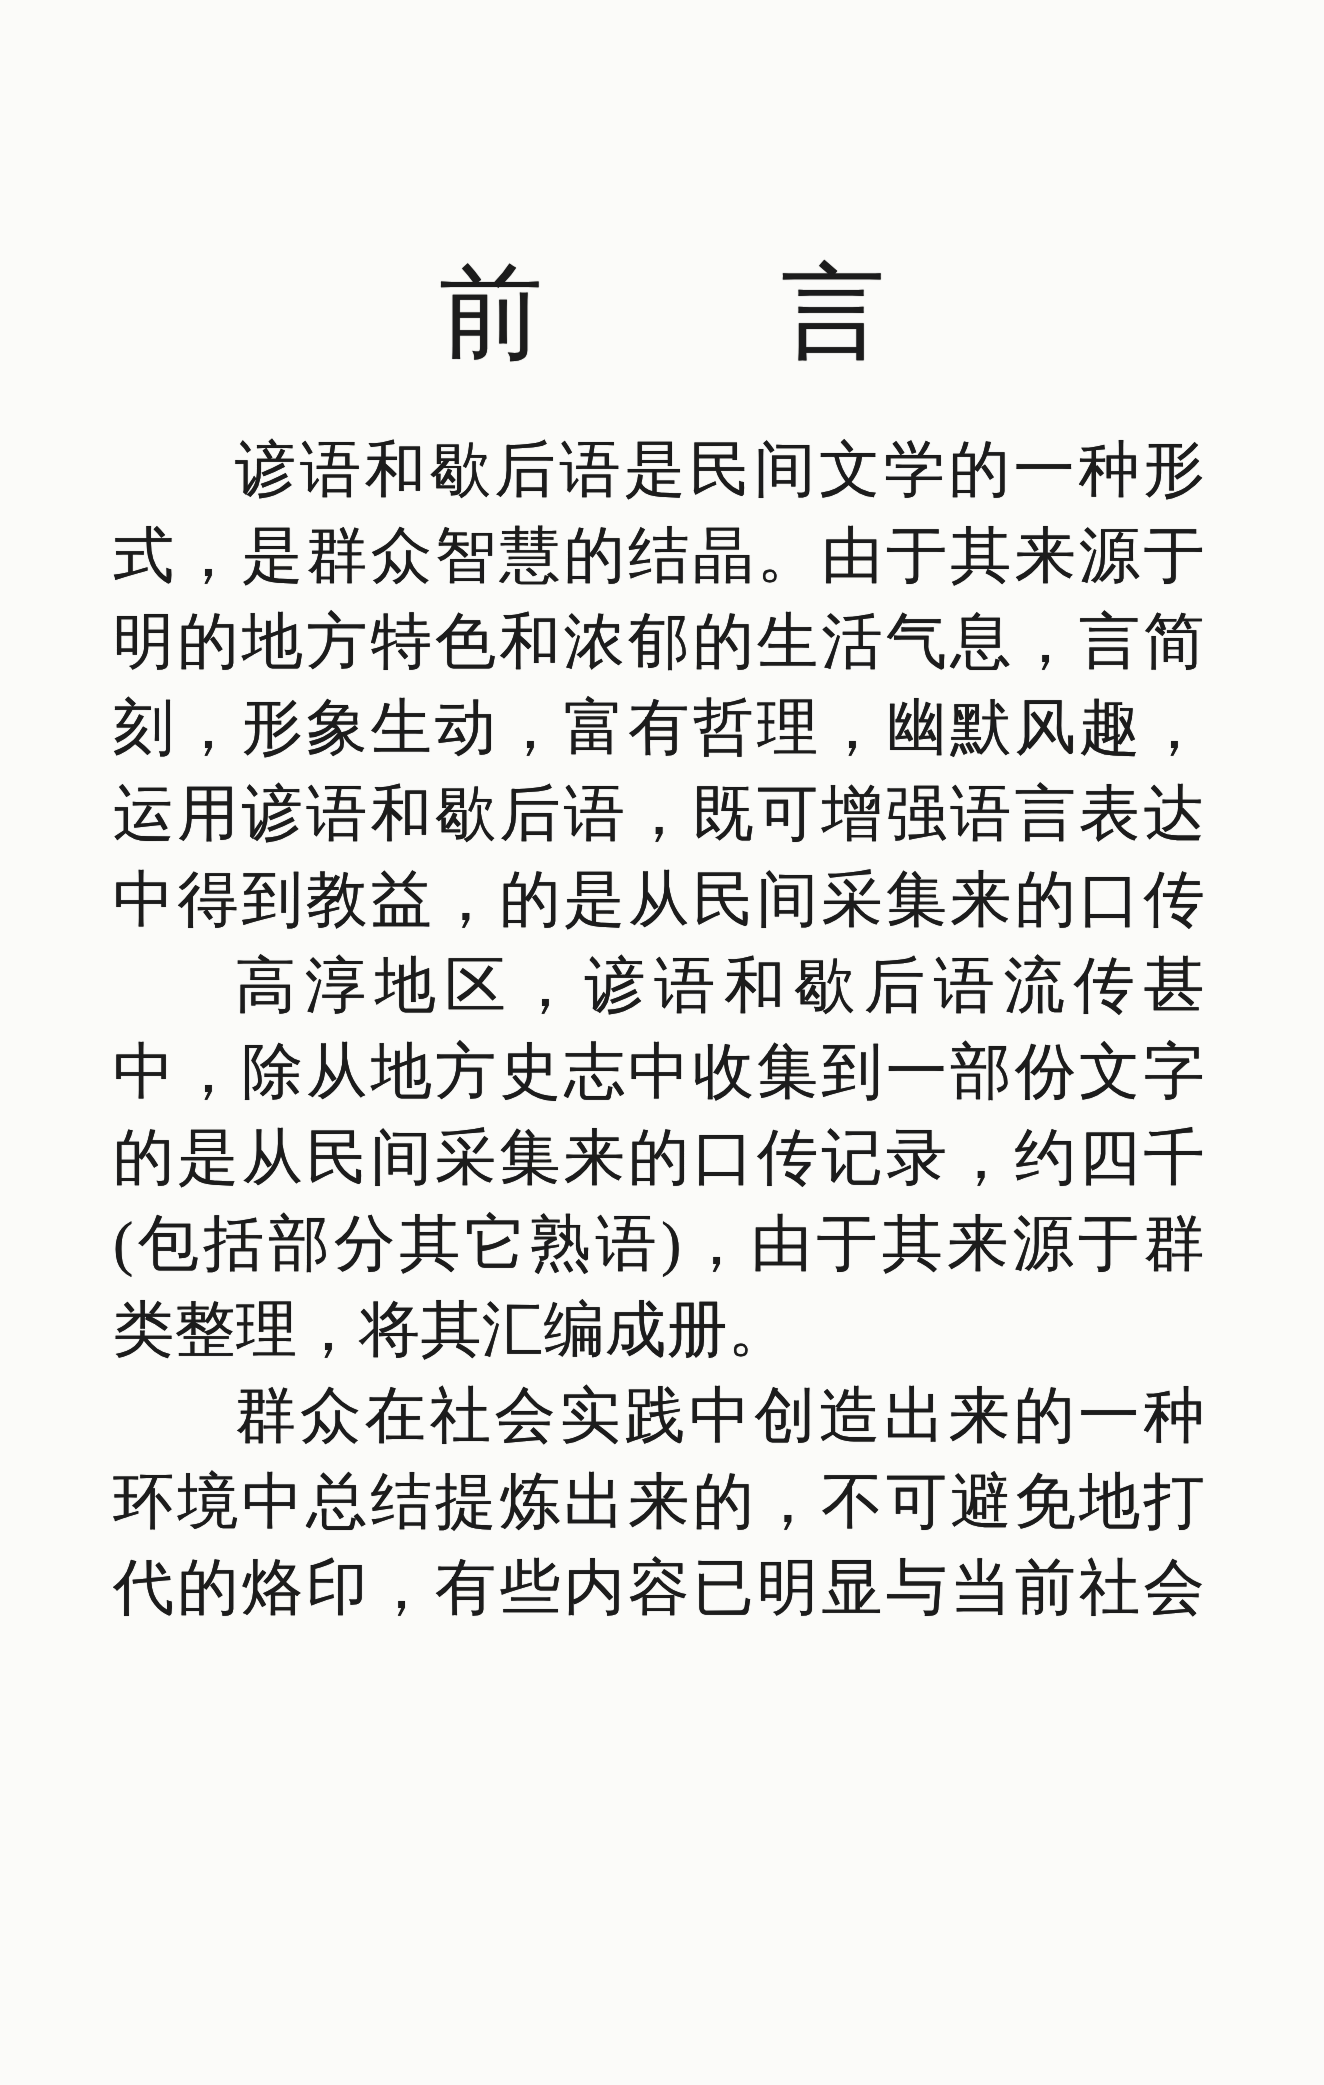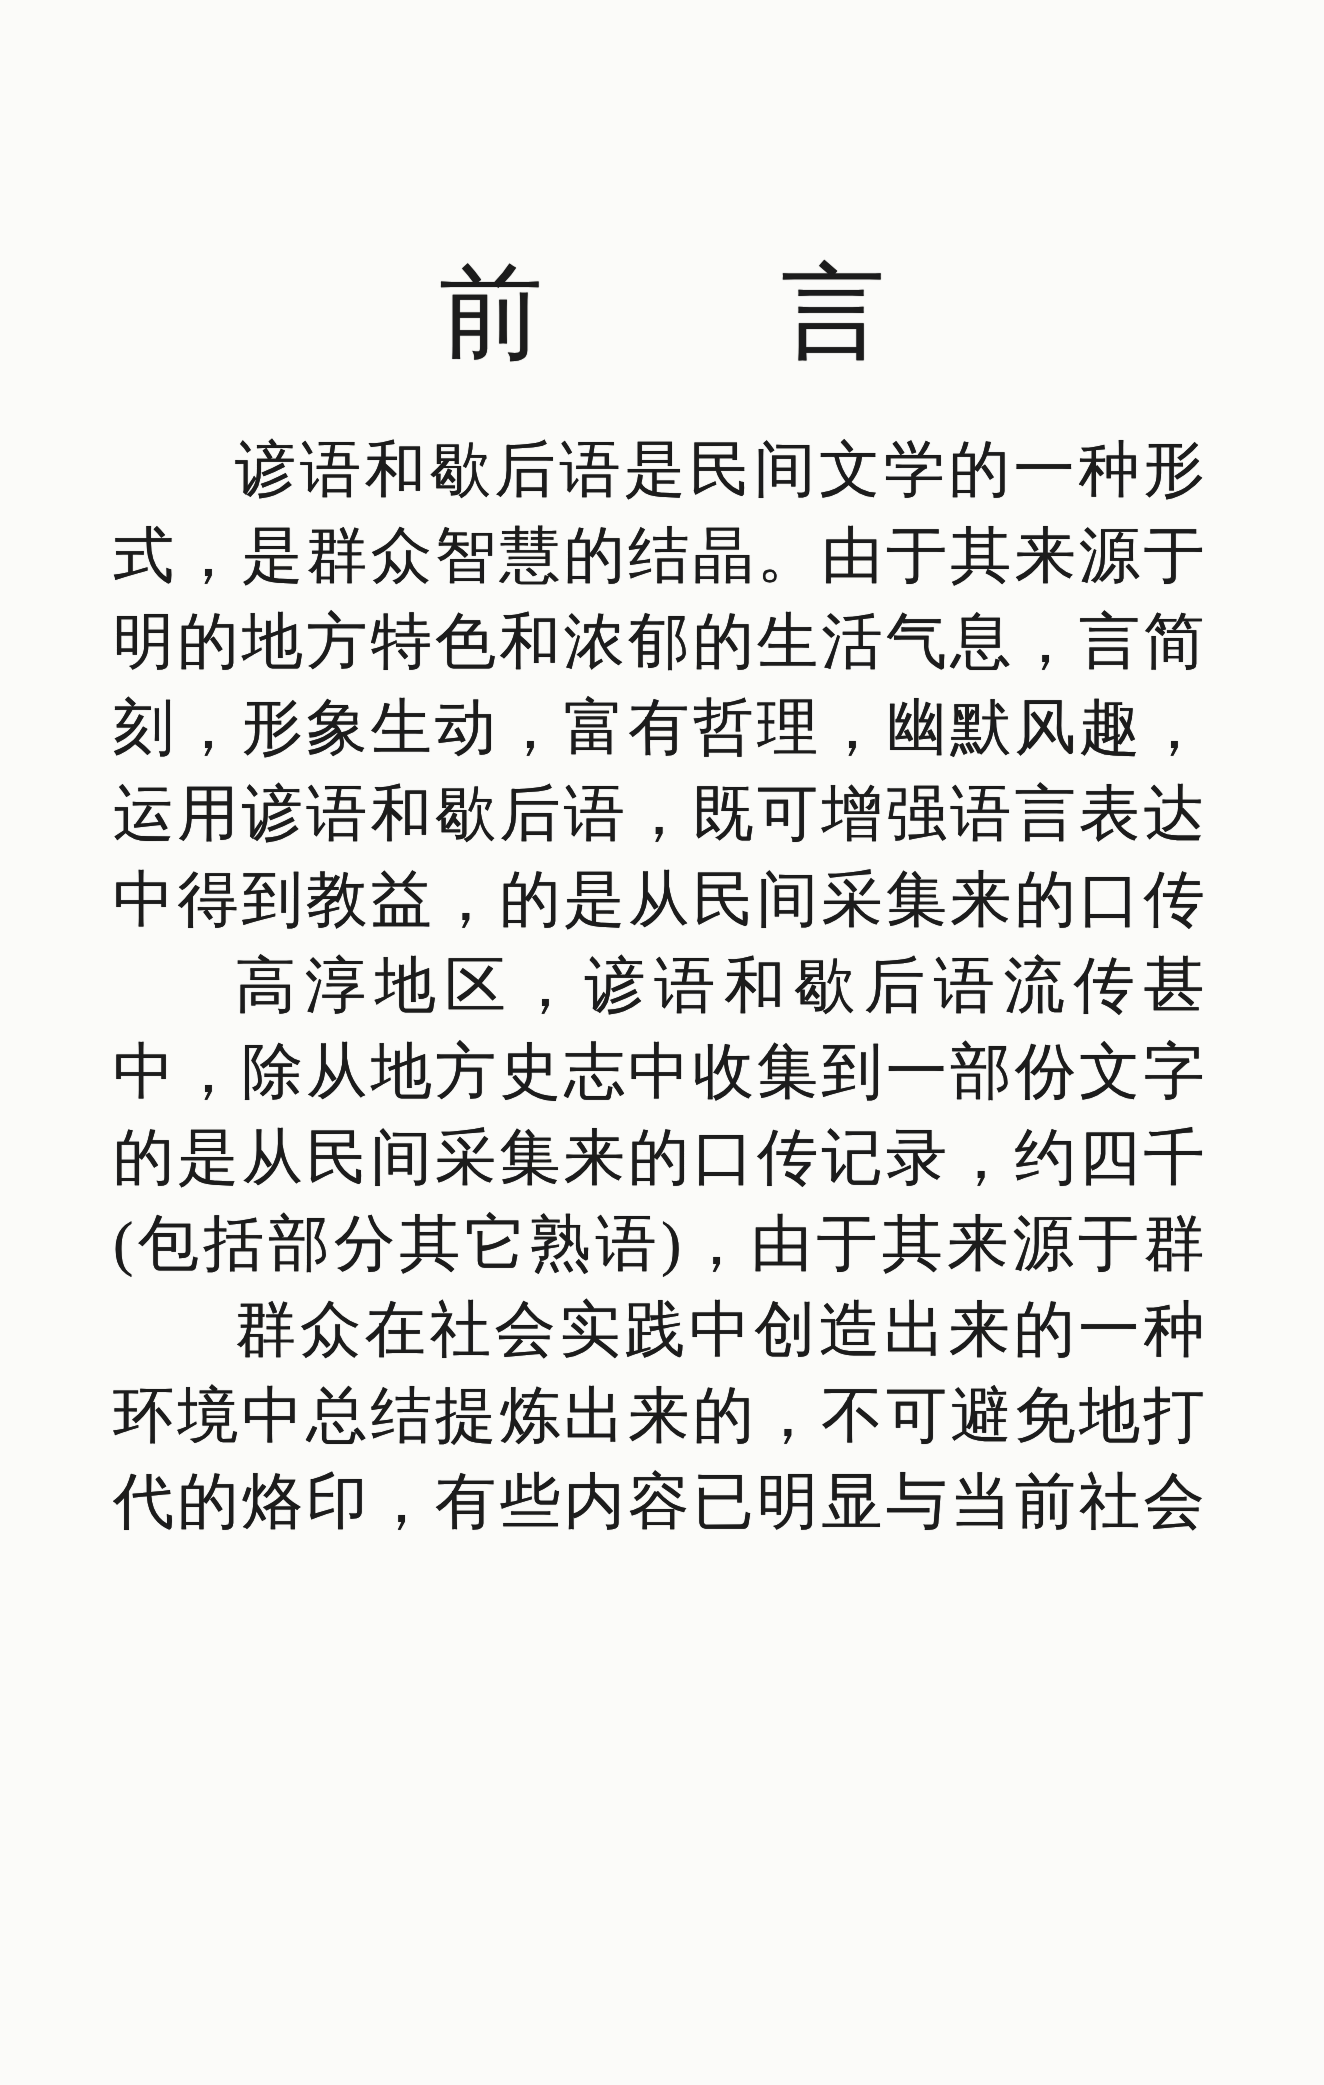--- a/index.html
+++ b/index.html
@@ -54,17 +54,18 @@
       <div class="line indent">谚语和歇后语是民间文学的一种形式，是人民</div>
       <div class="line">式，是群众智慧的结晶。由于其来源于群众，带有鲜</div>
       <div class="line">明的地方特色和浓郁的生活气息，言简意赅，寓意深</div>
       <div class="line">刻，形象生动，富有哲理，幽默风趣，通俗易懂；正确</div>
       <div class="line">运用谚语和歇后语，既可增强语言表达效果，又可从</div>
       <div class="line short">中得到教益，的是从民间采集来的口传记录。</div>
       <div class="line indent">高淳地区，谚语和歇后语流传甚广。我们在征集</div>
       <div class="line">中，除从地方史志中收集到一部份文字材料外，大量</div>
       <div class="line">的是从民间采集来的口传记录，约四千余条，可谓丰</div>
       <div class="line">(包括部分其它熟语)，由于其来源于群众，并进行了分</div>
+      <div class="line short">类整理，将其汇编成册。</div>
       <div class="line indent">群众在社会实践中创造出来的一种特殊的语言形</div>
       <div class="line">环境中总结提炼出来的，不可避免地打上了各个时</div>
       <div class="line">代的烙印，有些内容已明显与当前社会主义物质文</div>
     </div>
 </div>
 
 </body></html>

